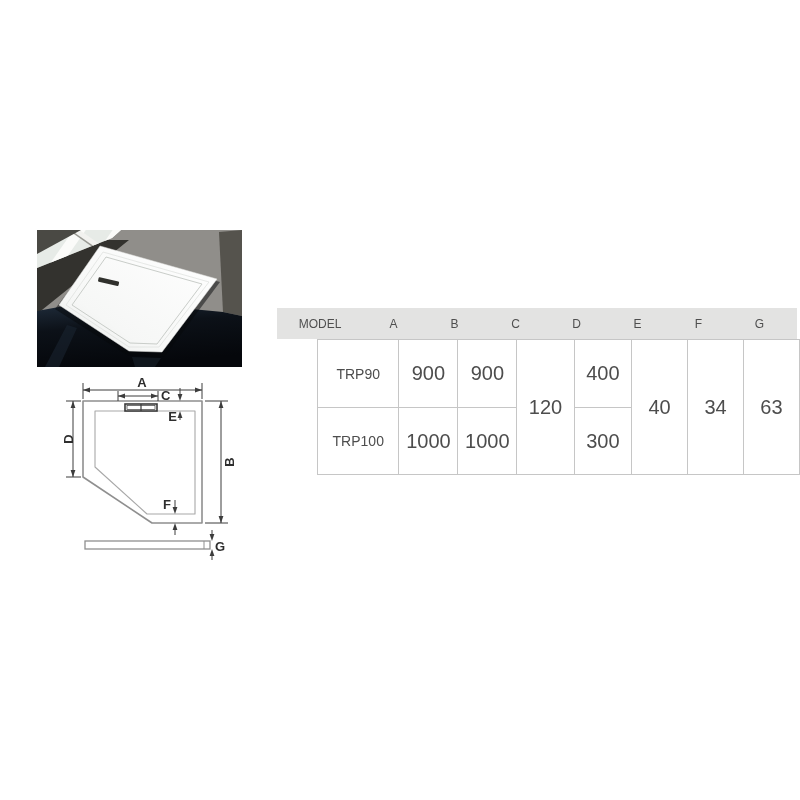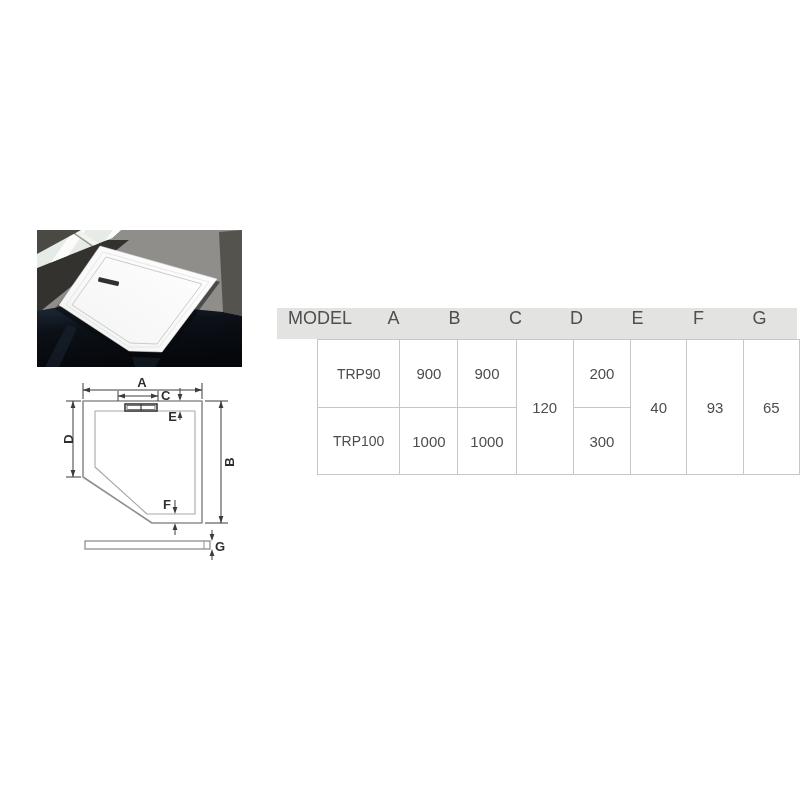--- a/index.html
+++ b/index.html
@@ -1,30 +1,30 @@
 <!DOCTYPE html>
 <html><head>
 <meta charset="utf-8">
 <style>
   html,body{margin:0;padding:0;background:#ffffff;}
   .stage{position:relative;width:800px;height:800px;background:#ffffff;overflow:hidden;
          font-family:"Liberation Sans",sans-serif;}
   .photo{position:absolute;left:37px;top:230px;width:205px;height:137px;}
   .diagram{position:absolute;left:55px;top:372px;width:190px;height:205px;}
   .spec-header{position:absolute;left:277px;top:308px;width:520px;height:31px;
-               background:#e3e3e2;display:flex;align-items:flex-start;color:#4f4f4f;
-               font-size:18px;}
+               background:#e3e3e2;display:flex;align-items:center;color:#4f4f4f;
+               font-size:12px;}
   .spec-header .hc{display:inline-block;text-align:center;}
   .w-model{width:86px;}
   .w-dim{width:61px;}
   .w-fill{width:7px;}
   table.spec-table{position:absolute;left:277px;top:339px;border-collapse:collapse;
                    table-layout:fixed;color:#4d4d4d;background:#ffffff;margin-left:40px;}
   table.spec-table td{border:1px solid #c6c6c6;text-align:center;vertical-align:middle;
-                      font-size:15px;padding:0;}
+                      font-size:20px;padding:0;}
   table.spec-table td.model{font-size:14px;}
   tr.r1{height:68px;}
   tr.r2{height:67px;}
   .dimline{stroke:#3c3c3c;stroke-width:1;fill:none;}
   .dimarrow{fill:#3c3c3c;stroke:none;}
   .dimlabel{font-family:"Liberation Sans",sans-serif;font-weight:bold;font-size:13px;fill:#2e2e2e;}
   .shape-outer{stroke:#8f8f8f;stroke-width:1.6;fill:none;stroke-linejoin:round;}
   .shape-inner{stroke:#a8a8a8;stroke-width:1.1;fill:none;stroke-linejoin:round;}
 </style>
 </head>
@@ -183,24 +183,24 @@
         <col style="width:61px">
       <col style="width:61px">
         <col style="width:61px">
     </colgroup>
     <tbody>
       <tr class="r1">
         <td class="model">TRP90</td>
         <td>900</td>
         <td>900</td>
         <td rowspan="2">120</td>
-        <td>200</td>
+        <td>400</td>
         <td rowspan="2">40</td>
-        <td rowspan="2">93</td>
-        <td rowspan="2">65</td>
+        <td rowspan="2">34</td>
+        <td rowspan="2">63</td>
       </tr>
       <tr class="r2">
         <td class="model">TRP100</td>
         <td>1000</td>
         <td>1000</td>
         <td>300</td>
       </tr>
     </tbody>
   </table>
 

